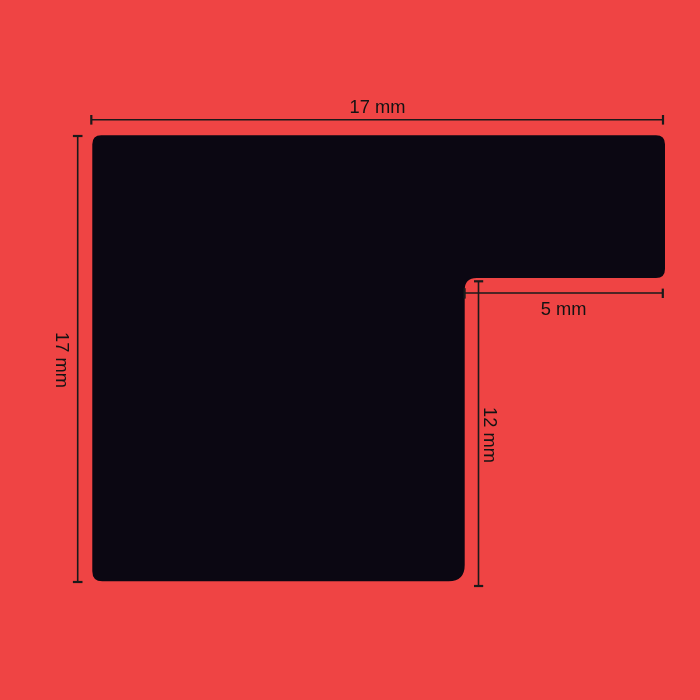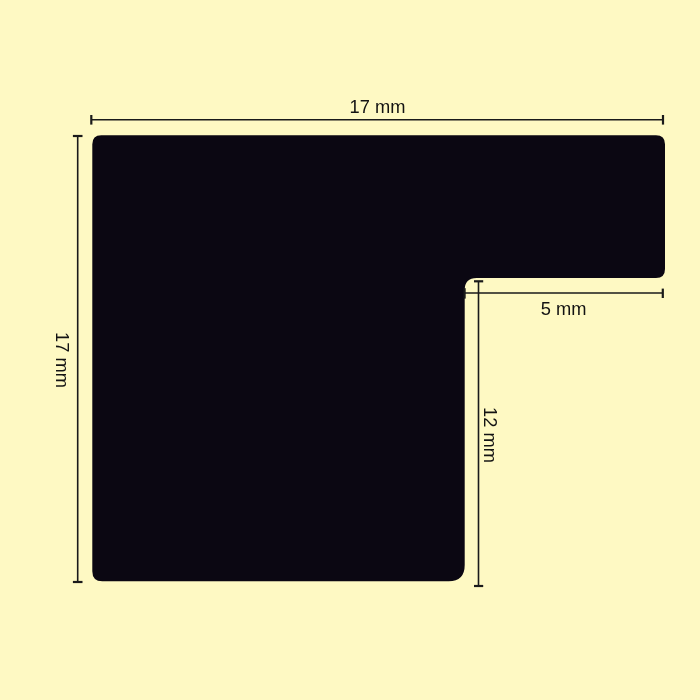--- a/index.html
+++ b/index.html
@@ -1,16 +1,16 @@
 <!DOCTYPE html>
 <html><head>
 <meta charset="utf-8">
 <style>
   html,body{margin:0;padding:0;background:#ffffff;}
-  .wrap{width:700px;height:700px;position:relative;background:#fef9c3;overflow:hidden;}
+  .wrap{width:700px;height:700px;position:relative;background:#ef4444;overflow:hidden;}
   svg{display:block;}
   text{font-family:"Liberation Sans",sans-serif;fill:#131313;}
 </style>
 </head>
 <body>
 
 <div class="wrap">
 <svg width="700" height="700" viewBox="0 0 700 700">
 
   <path d="M 101.3,135.3

